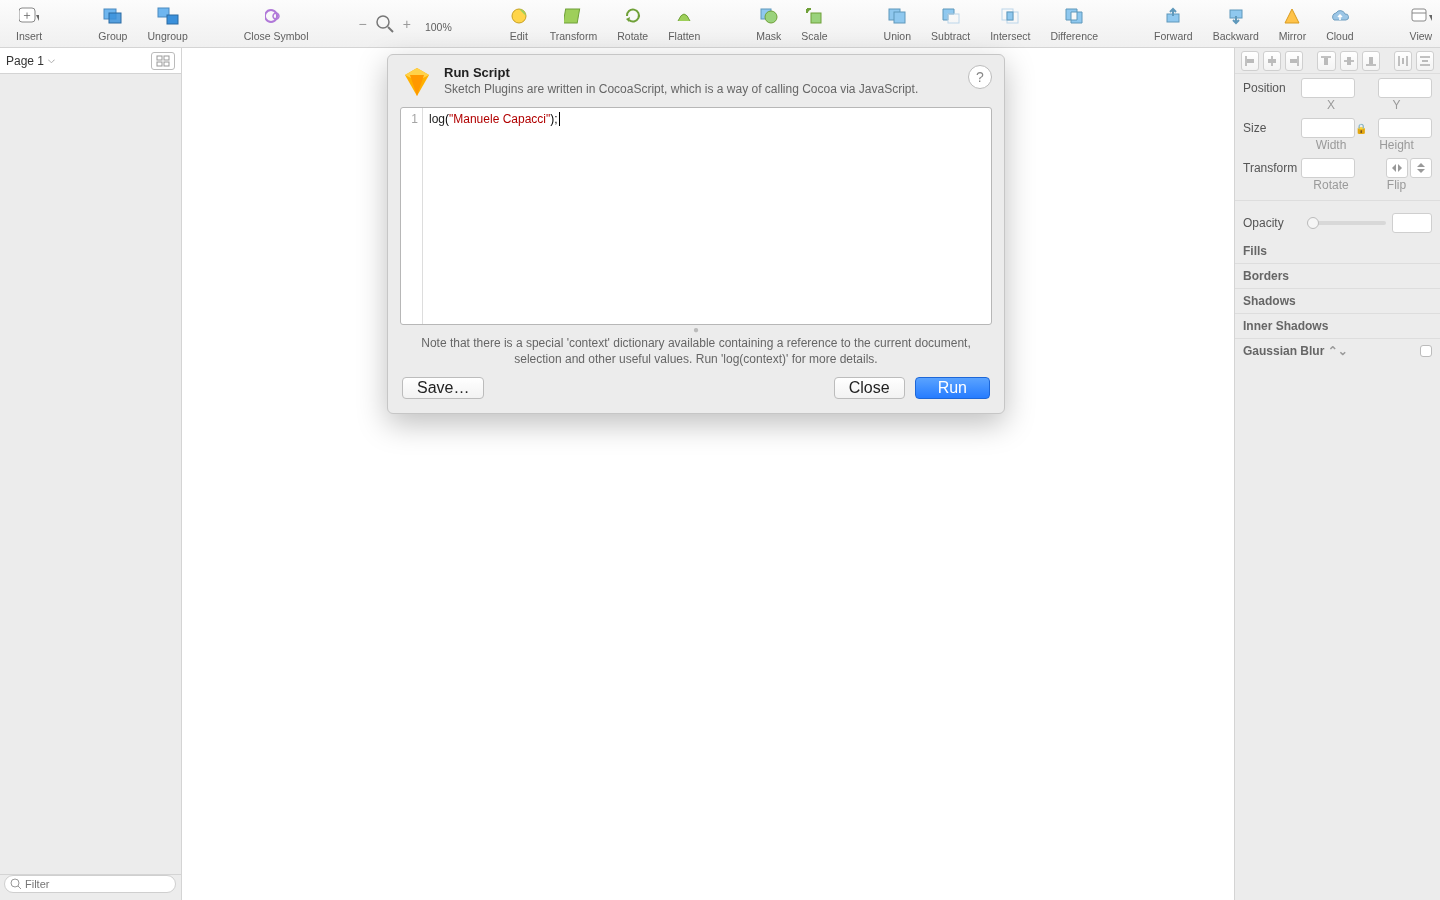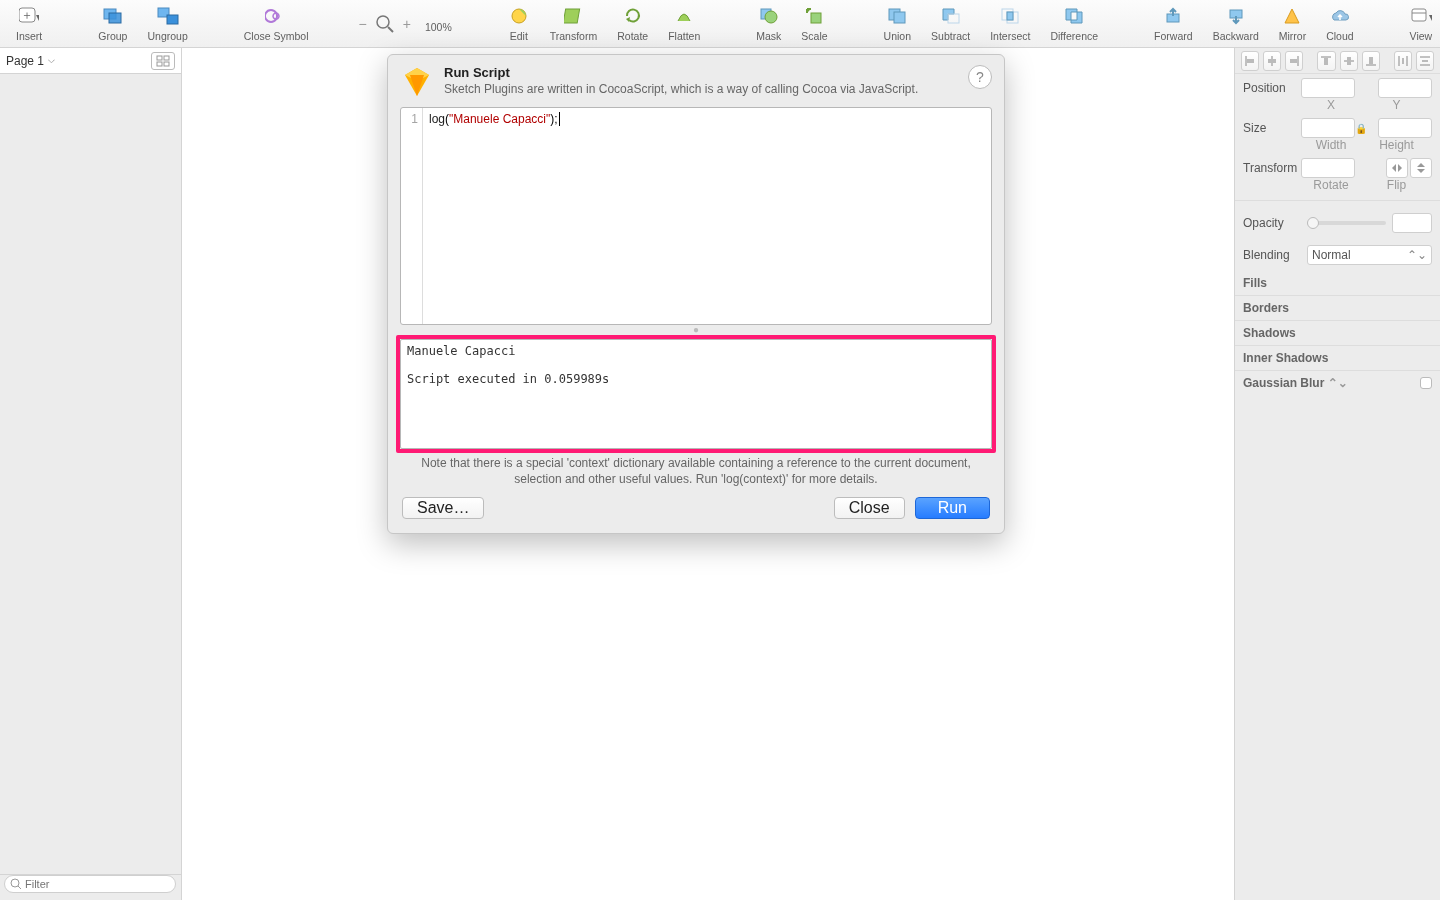--- a/index.html
+++ b/index.html
@@ -474,27 +474,20 @@
 
     <div style="height:1px;background:#ddd;margin:6px 0;"></div>
 
     <div class="oprow">
       <div class="plab">Opacity</div>
       <div class="slider">
           <div class="thumb"></div>
         </div>
       <input class="opval" style="">
     </div>
-    <div class="oprow">
-      <div class="plab">Blending</div>
-      <div class="blendsel">
-        <span>Normal</span>
-        <span style="color:#888;">⌃⌄</span>
-      </div>
-    </div>
 
     <div class="section first">
         <span>Fills</span>
       </div>
     <div class="section">
         <span>Borders</span>
       </div>
     <div class="section">
         <span>Shadows</span>
       </div>
@@ -526,26 +519,20 @@
 
   <div class="codebox">
     <div class="gutter">
         <div>1</div>
       </div>
     <div class="code"><span class="key">log</span><span class="pun">(</span><span class="str">"Manuele Capacci"</span><span class="pun">);</span><span class="caret"></span></div>
   </div>
 
   <div class="splitter">●</div>
 
-  <div class="outboxwrap">
-    <div class="highlight"></div>
-    <div class="outbox">Manuele Capacci
-
-Script executed in 0.059989s</div>
-  </div>
 
   <div class="note">Note that there is a special 'context' dictionary available containing a reference to the current document, selection and other useful values. Run 'log(context)' for more details.</div>
 
   <div class="dlgbtns">
     <button class="macbtn">Save…</button>
     <div style="flex:1"></div>
     <button class="macbtn">Close</button>
     <div style="width:10px"></div>
     <button class="macbtn primary">Run</button>
   </div>

